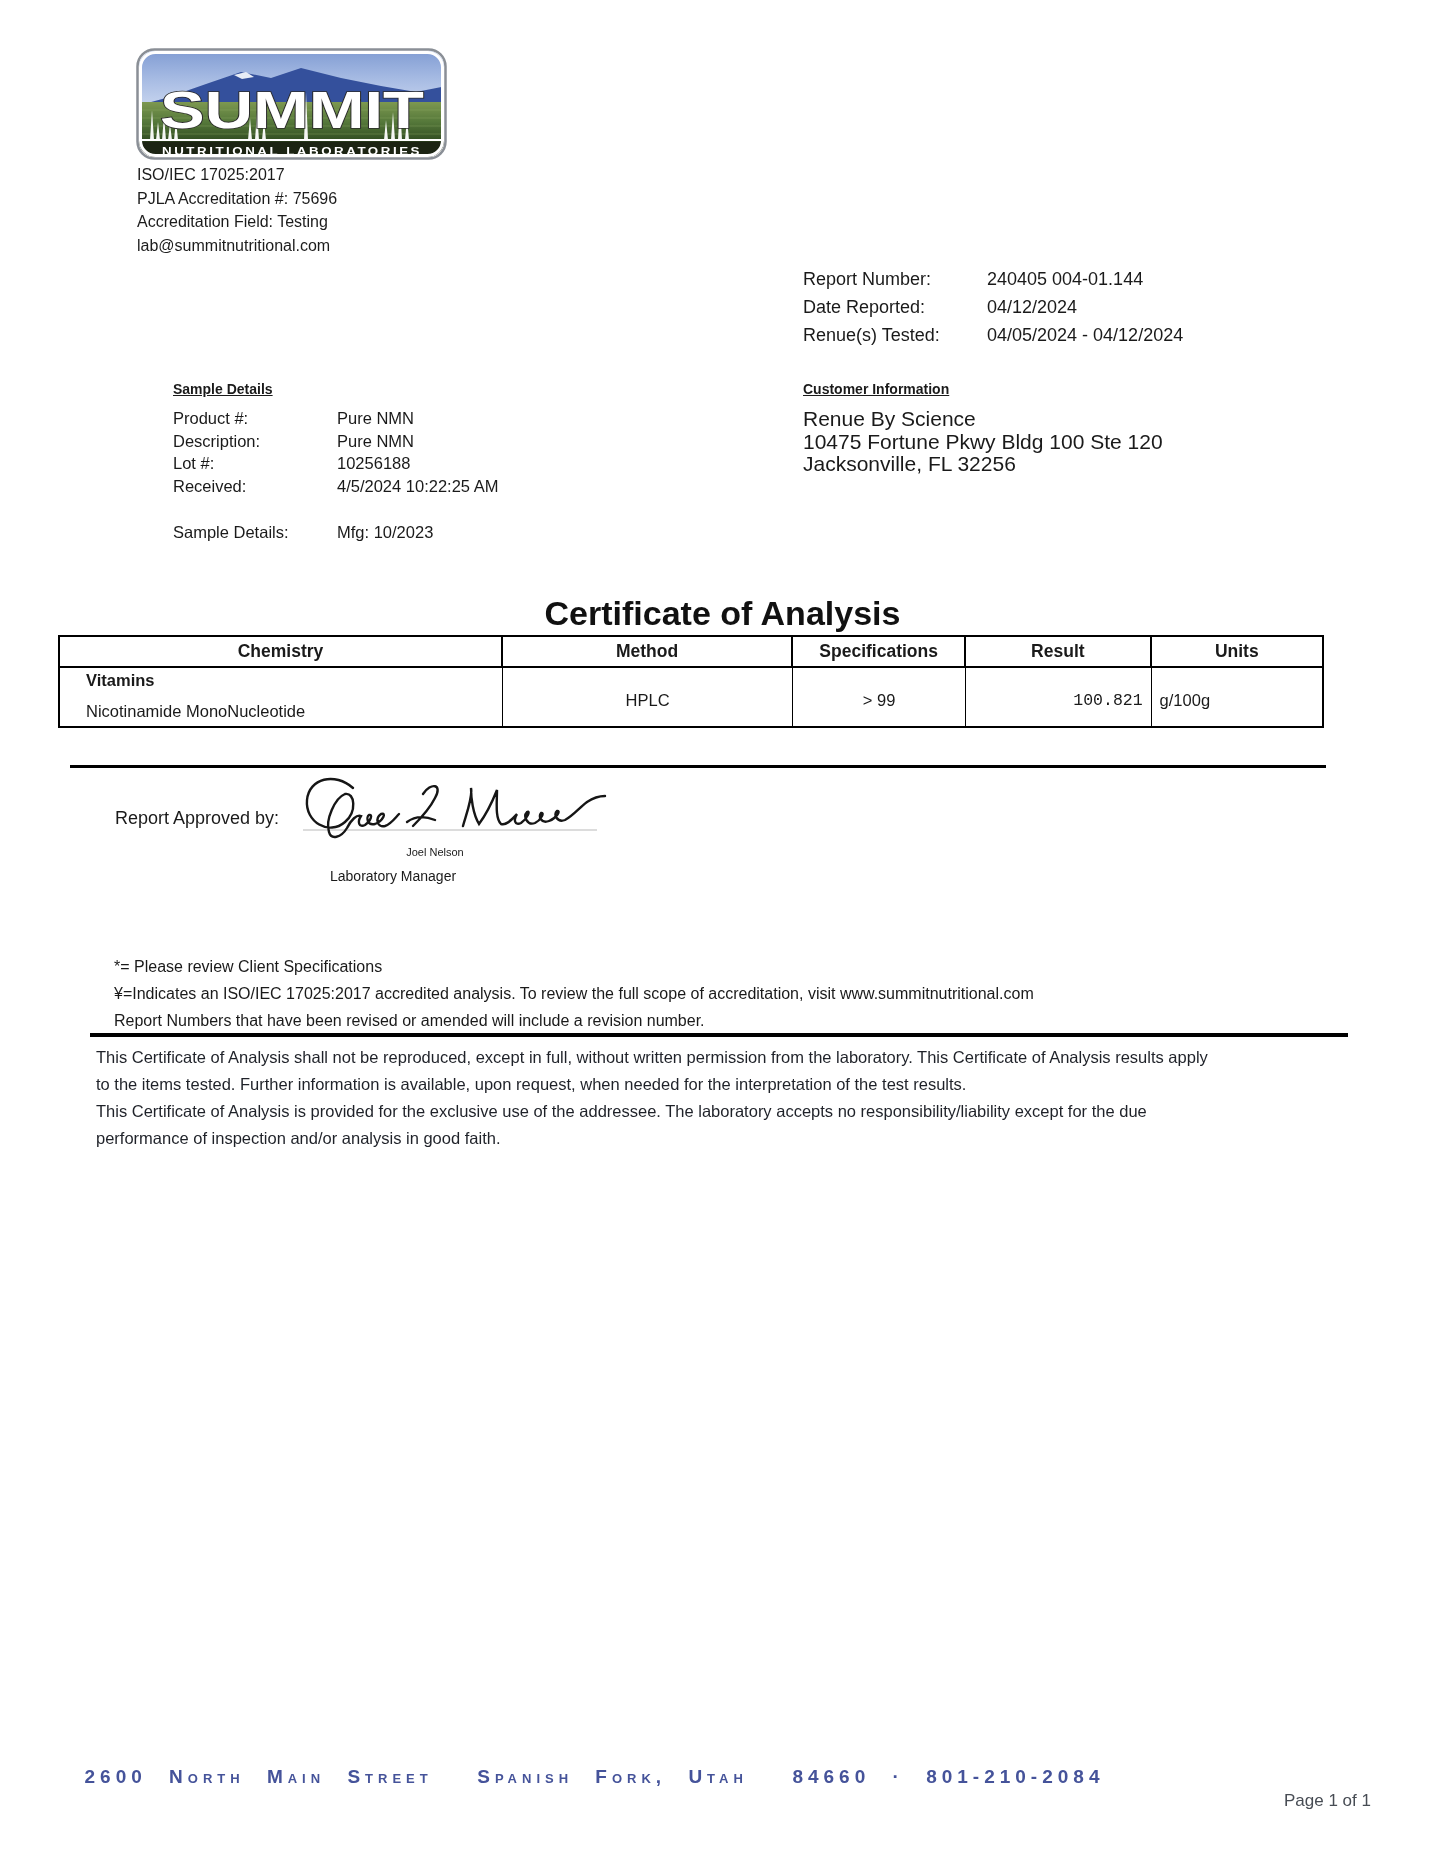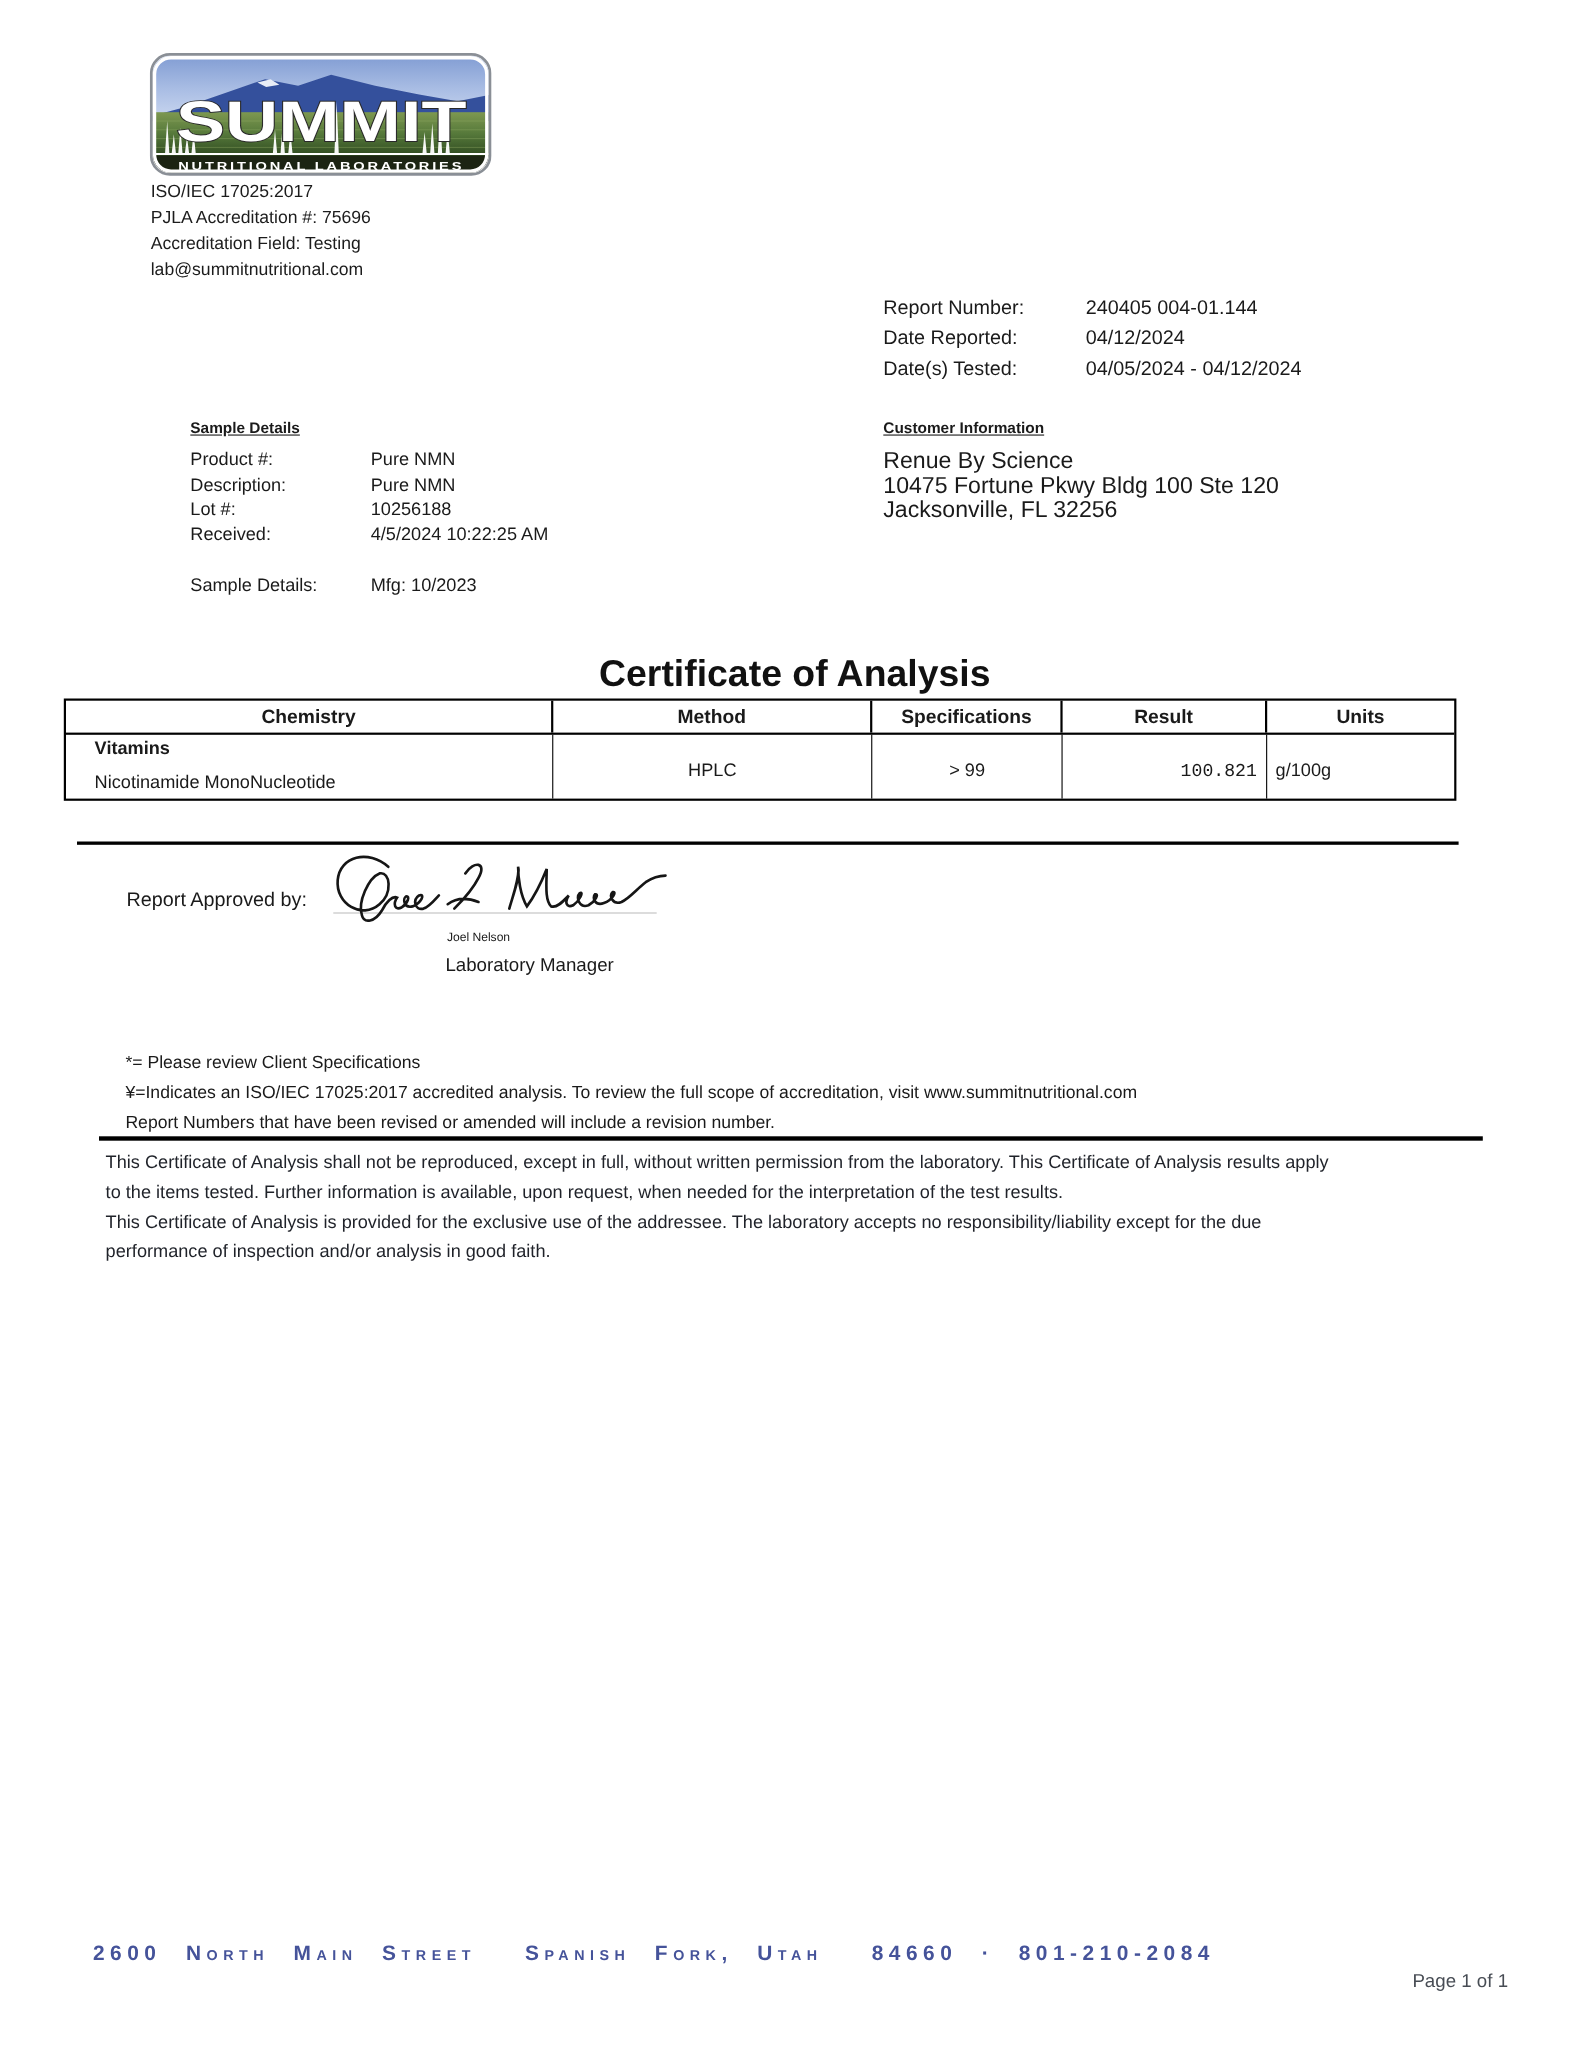--- a/index.html
+++ b/index.html
@@ -53,21 +53,21 @@
   .t-body .left{justify-content:flex-start;padding-left:8px;}
 
   
   .rule1{left:70px;top:765px;width:1256px;height:3px;background:#000;}
   .rule2{left:90px;top:1033px;width:1258px;height:3.5px;background:#000;}
 
   
   .approve-label{left:115px;top:808px;font-size:18px;}
   .sig-svg{left:295px;top:770px;}
   .sig-name{left:330px;top:846px;width:210px;text-align:center;font-size:11px;}
-  .sig-title{left:348px;top:868px;width:210px;text-align:right;font-size:17px;}
+  .sig-title{left:330px;top:868px;width:210px;text-align:left;font-size:14px;}
 
   
   .footnotes{left:114px;top:958px;font-size:16px;}
   .footnotes div{margin-bottom:9px;}
 
   
   .disclaimer{left:96px;top:1044px;font-size:16.5px;line-height:27px;color:#1f2229;}
   .disclaimer div{white-space:nowrap;}
 
   
@@ -139,21 +139,21 @@
   <div class="abs report-info">
     <div class="report-row">
       <span class="lbl">Report Number:</span>
       <span>240405 004-01.144</span>
     </div>
     <div class="report-row">
       <span class="lbl">Date Reported:</span>
       <span>04/12/2024</span>
     </div>
     <div class="report-row">
-      <span class="lbl">Date(s) Tested:</span>
+      <span class="lbl">Renue(s) Tested:</span>
       <span>04/05/2024 - 04/12/2024</span>
     </div>
   </div>
 
   <div class="abs sec-head" style="left:173px;top:381px;">Sample Details</div>
   <div class="abs" style="left:173px;top:407px;">
     <div class="kv-row">
       <span class="lbl">Product #:</span>
       <span>Pure NMN</span>
     </div>

